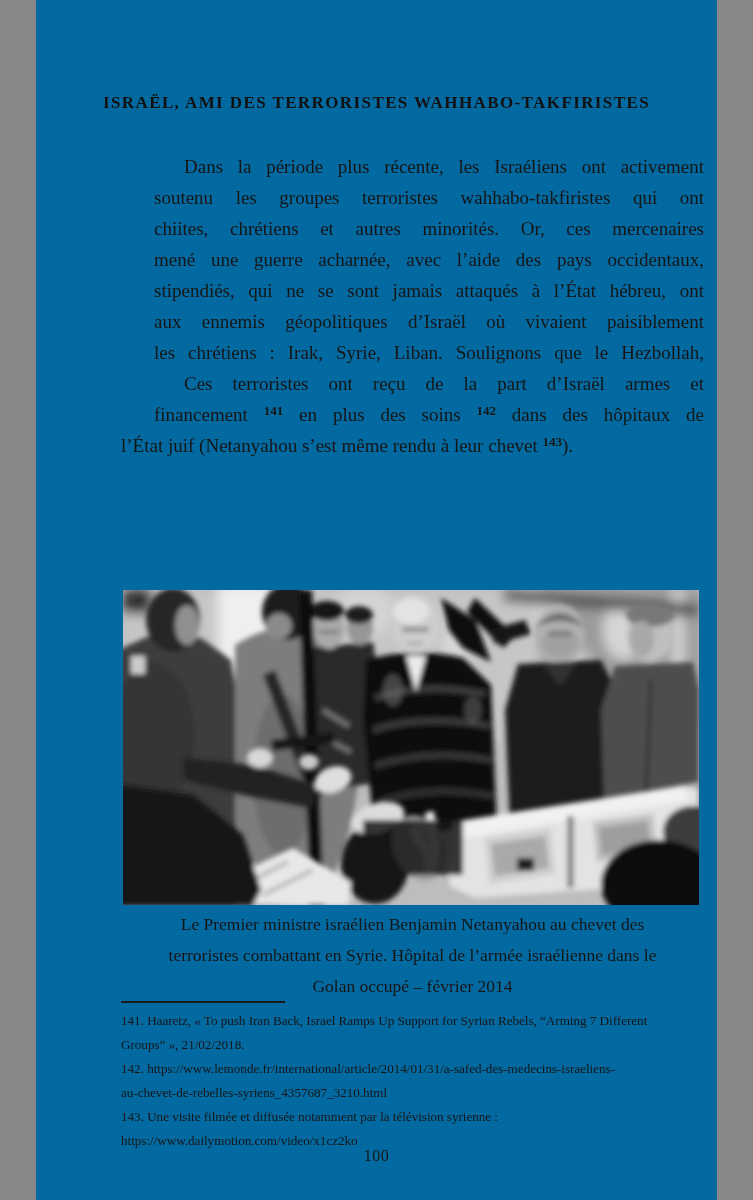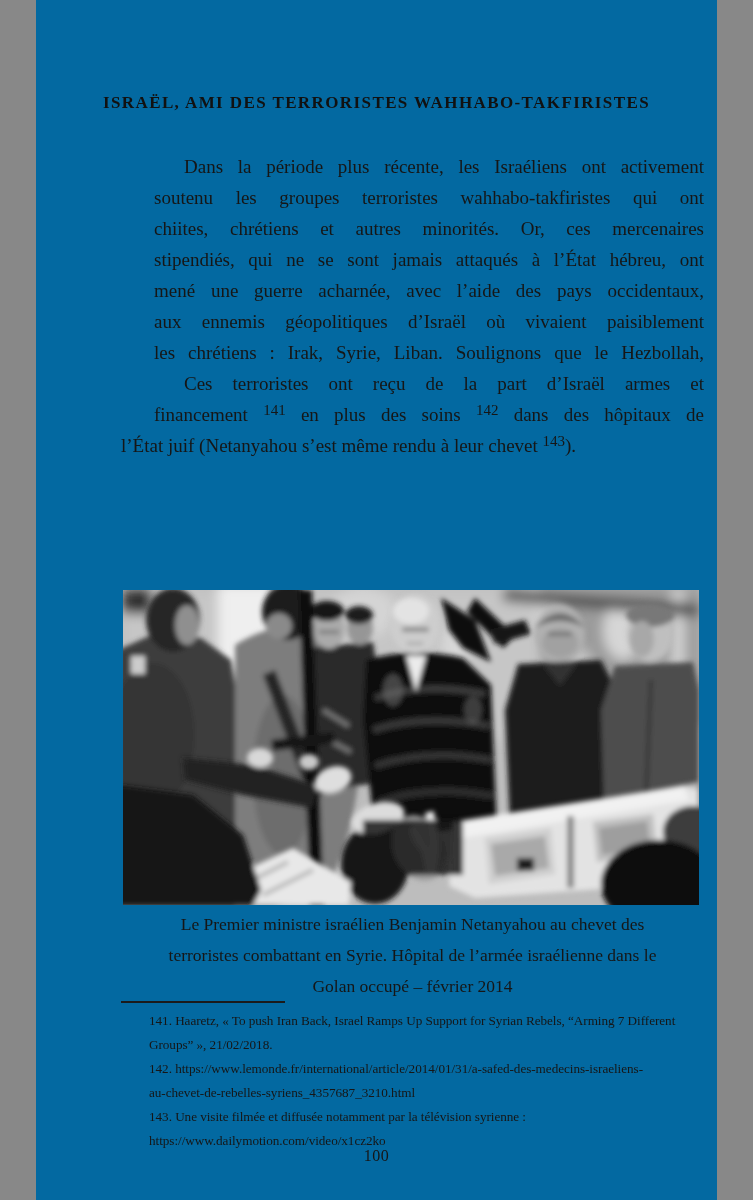--- a/index.html
+++ b/index.html
@@ -13,57 +13,57 @@
     text-align:center; font-weight:bold; font-size:17px; letter-spacing:1.4px;
     color:#111;
   }
   .body-text {
     position:absolute; left:85px; top:151px; width:583px;
     font-size:19px; line-height:31px;
   }
   .tline { height:31px; overflow:visible; }
   .tline.just { text-align:justify; text-align-last:justify;margin-left:33px; }
   .tline.indent { text-indent:30px; }
-  sup { font-size:15px; line-height:0; vertical-align:6px; letter-spacing:0; }
+  sup { font-size:13px; line-height:0; vertical-align:6px; letter-spacing:0;font-weight:bold; }
   .photo {
     position:absolute; left:87px; top:590px; width:576px; height:315px; margin:0;
     background:#bdbdbd;
   }
   .photo svg { display:block; width:576px; height:315px; }
   .caption {
     position:absolute; left:76px; top:909px; width:601px;
     text-align:center; font-size:17.5px; line-height:31px;
   }
   .caption .tline { height:31px; }
   .fn-rule {
     position:absolute; left:85px; top:1001px; width:164px; height:2px; background:#1b1b1b;
   }
   .footnotes {
     position:absolute; left:85px; top:1009px; width:583px;
-    font-size:13.2px; line-height:24px; letter-spacing:-0.05px;margin-left:28px;
+    font-size:13.2px; line-height:24px; letter-spacing:-0.05px;
   }
   .footnotes .tline { height:24px; white-space:nowrap; }
   .page-number {
     position:absolute; top:1147px; left:0; width:100%;
     text-align:center; font-size:16px; letter-spacing:0.5px;
   }
 </style>
 </head>
 <body>
 
 <div class="page">
 
   <div class="chapter-title">ISRAËL, AMI DES TERRORISTES WAHHABO-TAKFIRISTES</div>
 
   <div class="body-text">
       <div class="tline just indent">Dans la période plus récente, les Israéliens ont activement</div>
       <div class="tline just">soutenu les groupes terroristes wahhabo-takfiristes qui ont</div>
       <div class="tline just">chiites, chrétiens et autres minorités. Or, ces mercenaires</div>
+      <div class="tline just">mené une guerre acharnée, avec l’aide des pays occidentaux,</div>
       <div class="tline just">stipendiés, qui ne se sont jamais attaqués à l’État hébreu, ont</div>
-      <div class="tline just">mené une guerre acharnée, avec l’aide des pays occidentaux,</div>
       <div class="tline just">aux ennemis géopolitiques d’Israël où vivaient paisiblement</div>
       <div class="tline just">les chrétiens : Irak, Syrie, Liban. Soulignons que le Hezbollah,</div>
       <div class="tline just indent">Ces terroristes ont reçu de la part d’Israël armes et</div>
       <div class="tline just">financement <sup>141</sup> en plus des soins <sup>142</sup> dans des hôpitaux de</div>
       <div class="tline">l’État juif (Netanyahou s’est même rendu à leur chevet <sup>143</sup>).</div>
     </div>
 
   <figure class="photo">
     <svg viewBox="0 0 576 315" xmlns="http://www.w3.org/2000/svg" preserveAspectRatio="none">
       <defs>

